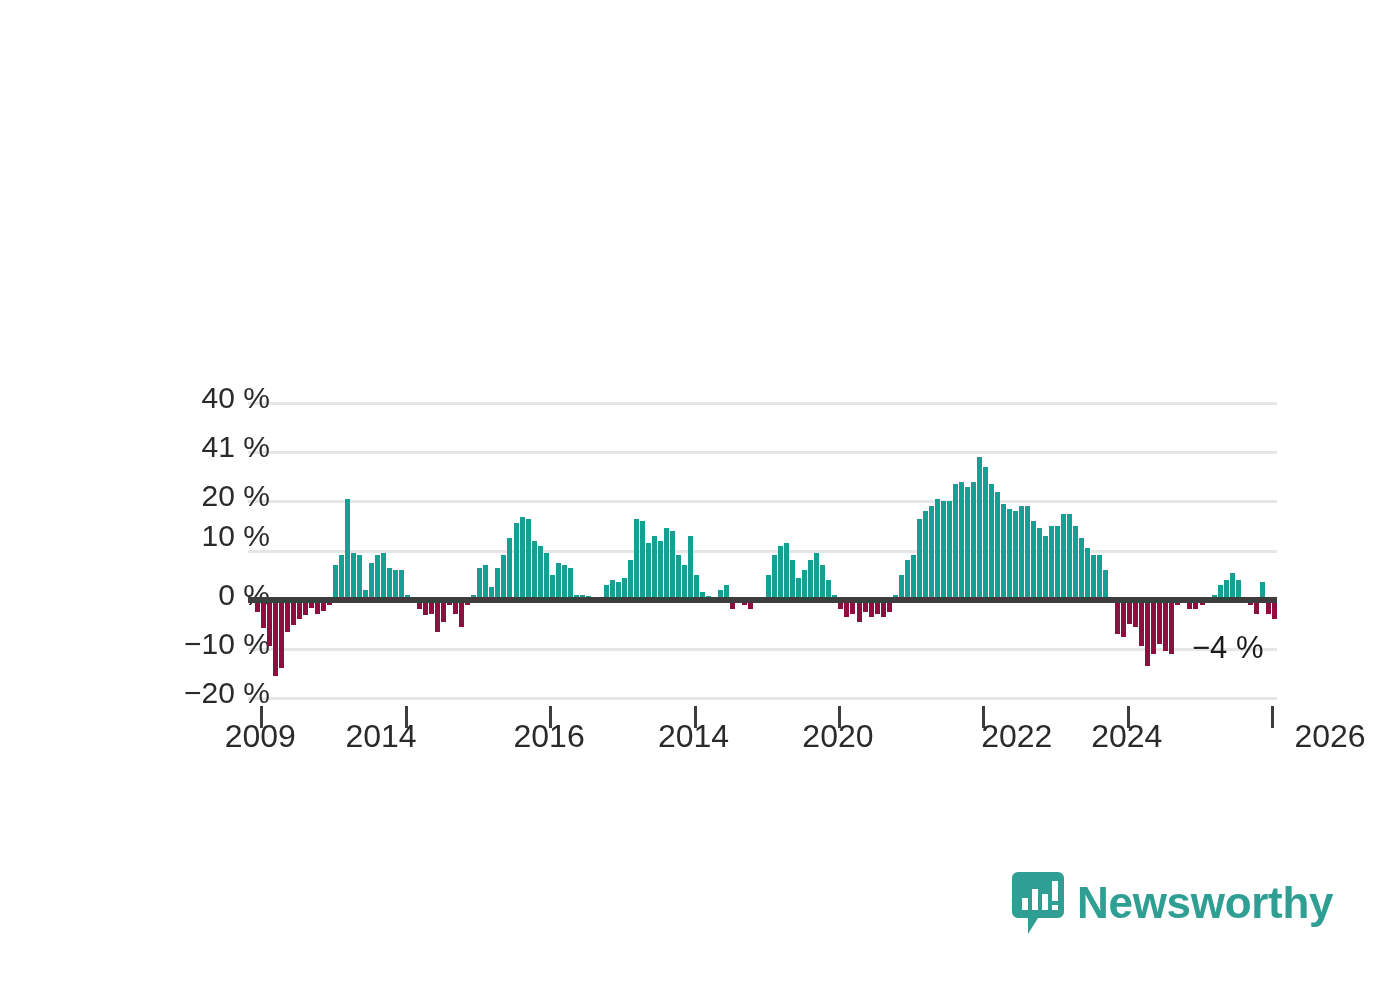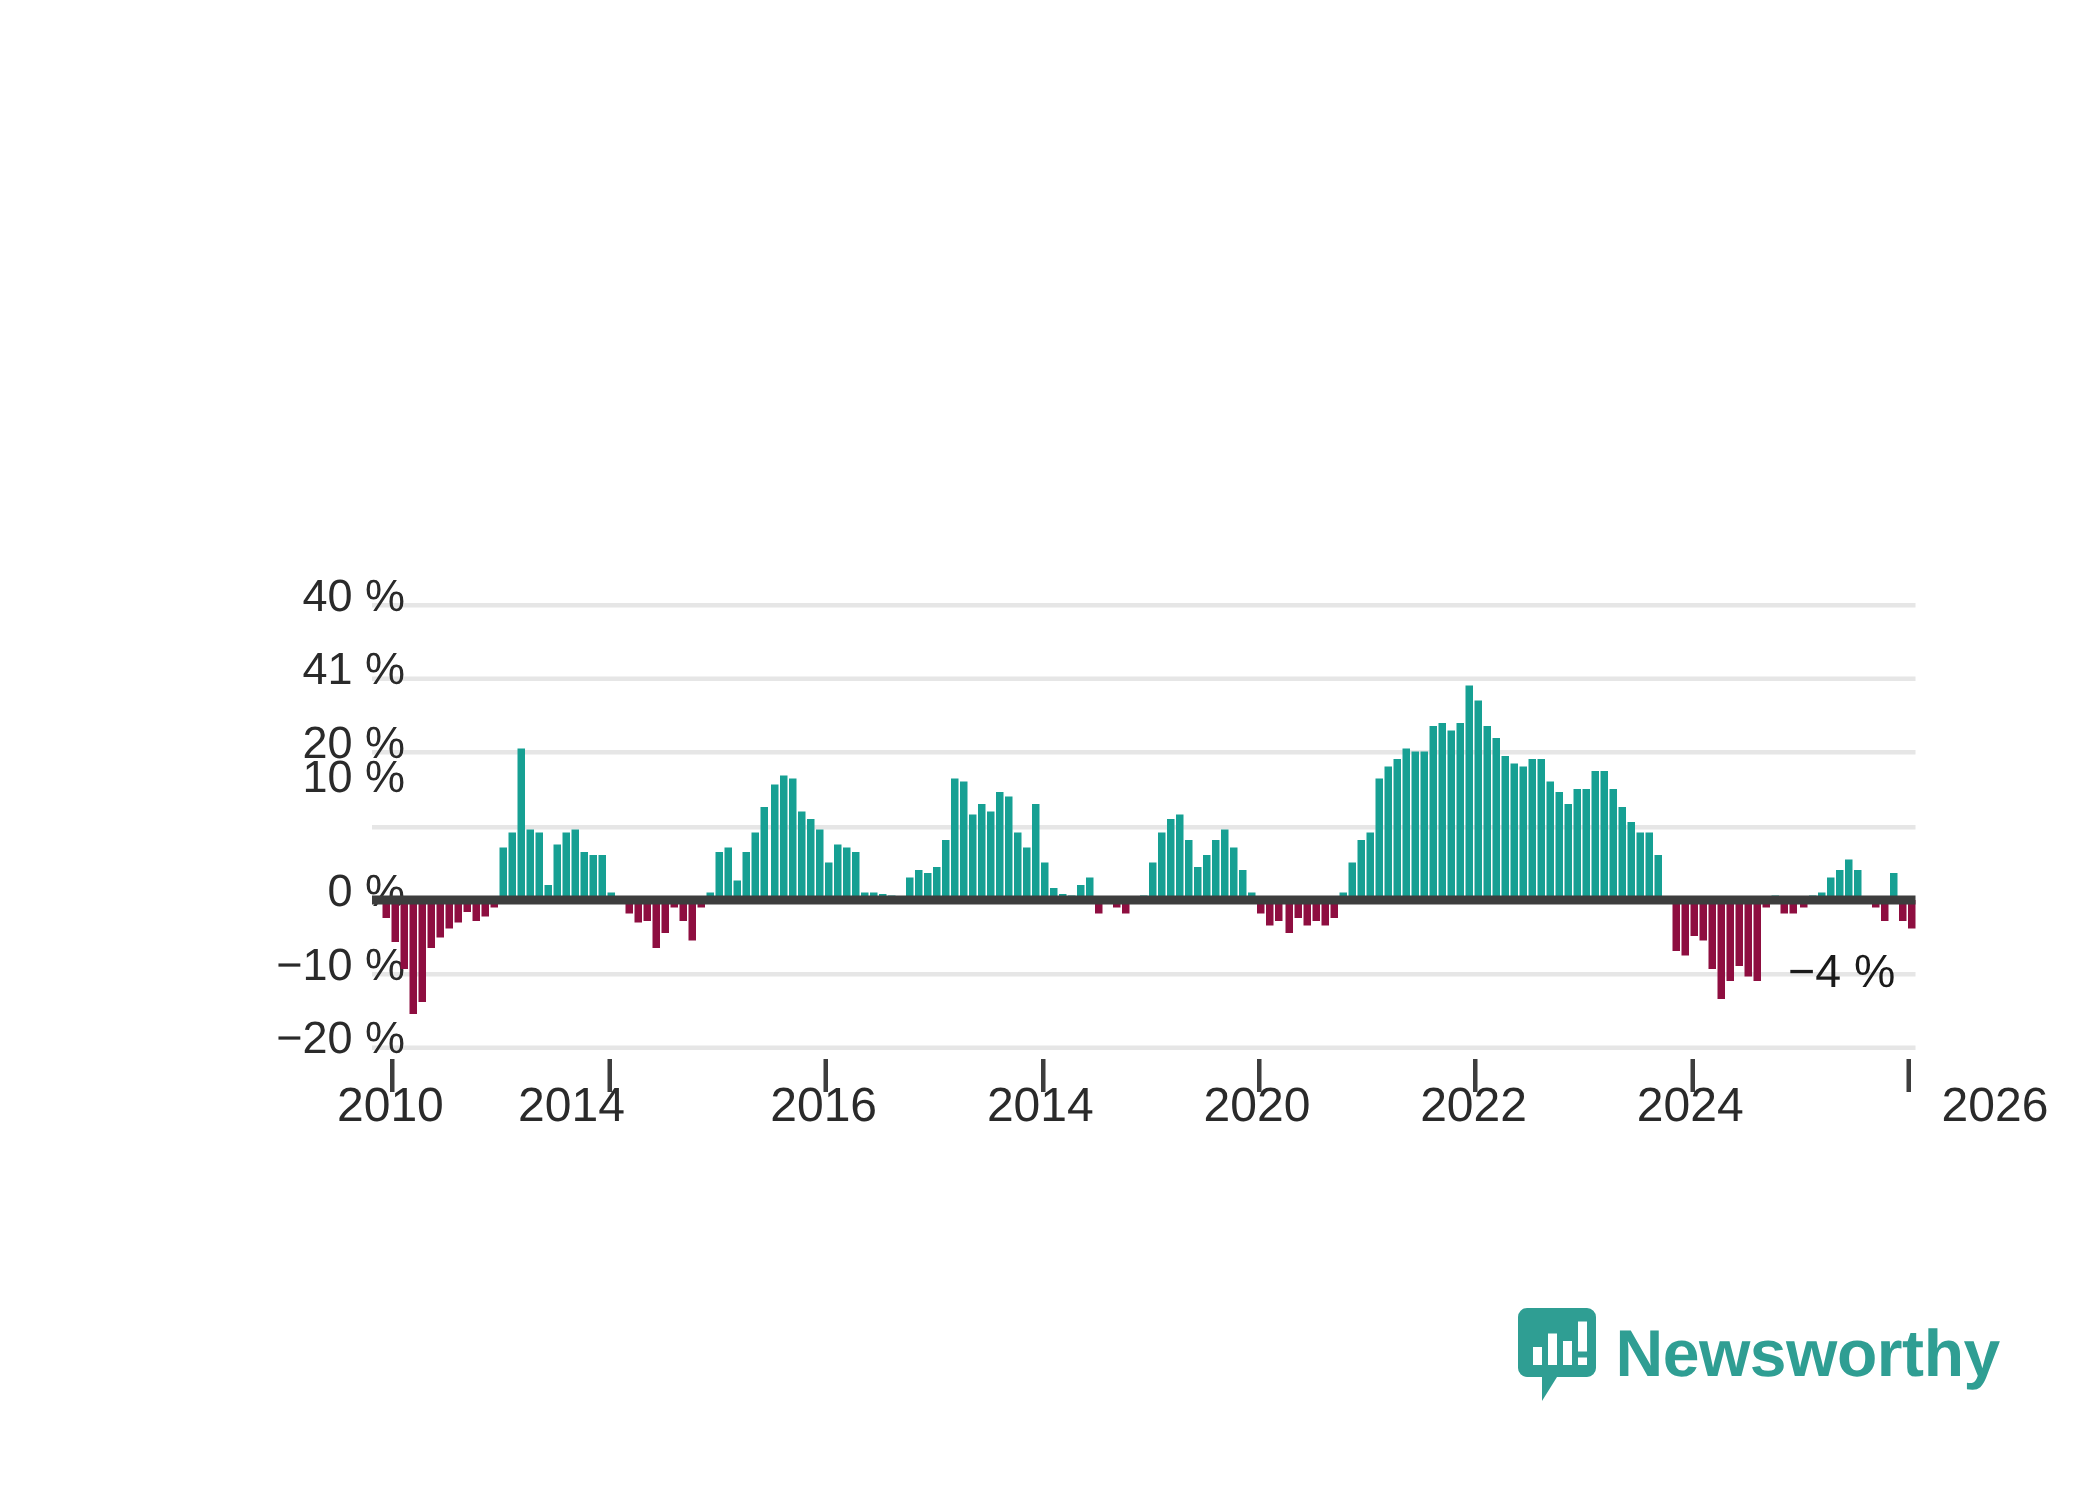--- a/index.html
+++ b/index.html
@@ -334,36 +334,36 @@
         <div class="gridline" style="top: 97.3333px;"></div>
         <div class="gridline" style="top: 146.5px;"></div>
         <div class="zeroline" style="top: 193.667px;"></div>
         <div class="gridline" style="top: 244.833px;"></div>
         <div class="gridline" style="top: 294px;"></div>
       </div>
     <div class="annotation" id="last-annotation" style="left: 1192px; top: 629.833px;">−4 %</div>
   <div class="ytick" style="top: 383px;">40 %</div>
       <div class="ytick" style="top: 432.167px;">41 %</div>
       <div class="ytick" style="top: 481.333px;">20 %</div>
-      <div class="ytick" style="top: 504px;">10 %</div>
+      <div class="ytick" style="top: 521px;">10 %</div>
       <div class="ytick" style="top: 579.667px;">0 %</div>
       <div class="ytick" style="top: 628.833px;">−10 %</div>
       <div class="ytick" style="top: 678px;">−20 %</div>
       <div class="xtick-mark" style="left: 260.276px;"></div>
-      <div class="xtick-label" style="left: 260.276px;">2010</div>
+      <div class="xtick-label" style="left: 260.276px;">2009</div>
       <div class="xtick-mark" style="left: 404.697px;"></div>
       <div class="xtick-label" style="left: 381px;">2014</div>
       <div class="xtick-mark" style="left: 549.118px;"></div>
       <div class="xtick-label" style="left: 549.118px;">2016</div>
       <div class="xtick-mark" style="left: 693.539px;"></div>
       <div class="xtick-label" style="left: 693.539px;">2014</div>
       <div class="xtick-mark" style="left: 837.96px;"></div>
       <div class="xtick-label" style="left: 837.96px;">2020</div>
       <div class="xtick-mark" style="left: 982.381px;"></div>
-      <div class="xtick-label" style="left: 982.381px;">2022</div>
+      <div class="xtick-label" style="left: 982.381px; text-align: right;">2022</div>
       <div class="xtick-mark" style="left: 1126.8px;"></div>
       <div class="xtick-label" style="left: 1126.8px;">2024</div>
       <div class="xtick-mark" style="left: 1271.22px;"></div>
       <div class="xtick-label" style="left: 1330px;">2026</div>
     </div>
 
   <div class="logo">
     <span class="logo-mark">
       <svg viewBox="0 0 52 62" width="52" height="62" aria-hidden="true">
         <path d="M6 0 H46 A6 6 0 0 1 52 6 V40 A6 6 0 0 1 46 46 H26 L16 62 L16 46 H6 A6 6 0 0 1 0 40 V6 A6 6 0 0 1 6 0 Z" fill="#2f9e93"></path>

